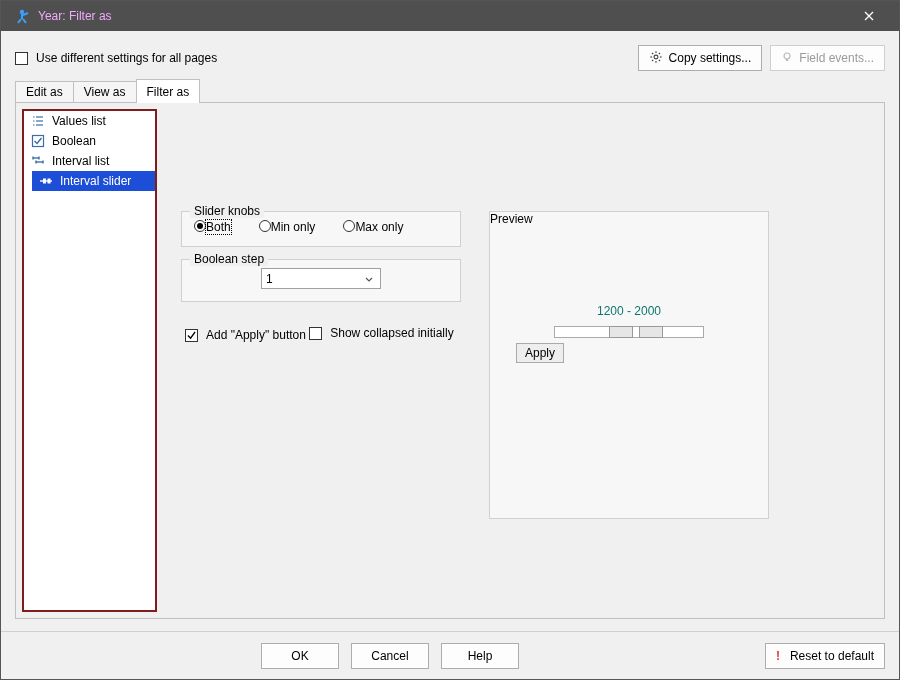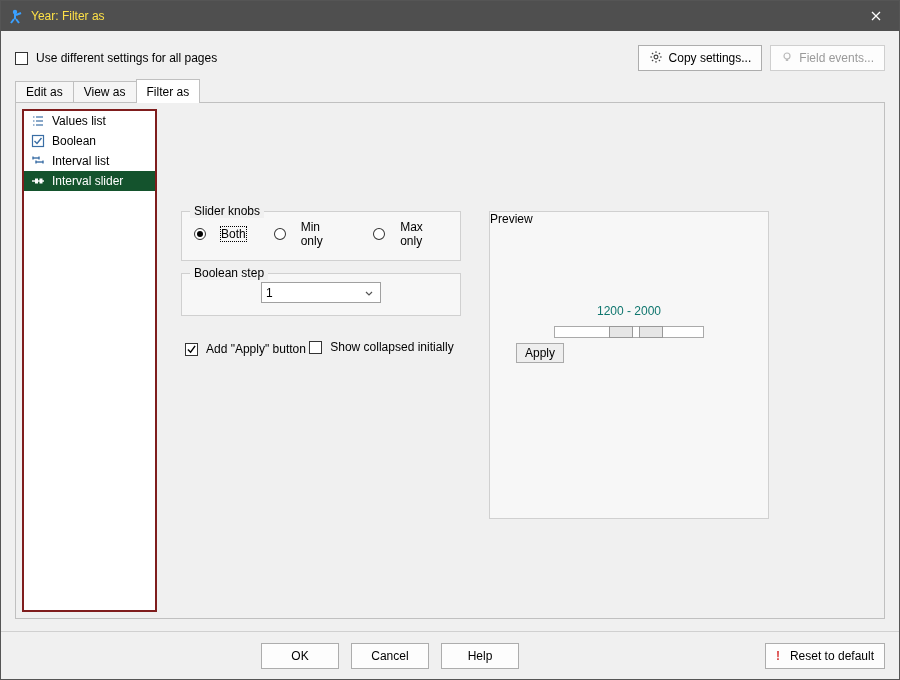--- a/index.html
+++ b/index.html
@@ -1,46 +1,46 @@
 <!DOCTYPE html>
 <html><head>
 <meta charset="utf-8">
 <style>
   * { box-sizing: border-box; }
   html, body { margin:0; padding:0; font-family: "Segoe UI", Tahoma, sans-serif; font-size:12px; color:#000; background:#fff; }
   .window { width:900px; height:680px; border:1px solid #555; display:flex; flex-direction:column; background:#f0f0f0; }
-  .titlebar { height:30px; background:#4f4f4f; color:#fde047; display:flex; align-items:center; padding:0 8px; }
+  .titlebar { height:30px; background:#4f4f4f; color:#f0abfc; display:flex; align-items:center; padding:0 15px; }
   .titlebar .appicon { width:16px; height:16px; margin-right:6px; display:flex; align-items:center; justify-content:center; }
   .titlebar .title { flex:1; font-size:12px; }
   .titlebar .close { width:30px; height:30px; display:flex; align-items:center; justify-content:center; cursor:default; }
   .toprow { display:flex; align-items:center; padding:14px 14px 0 14px; }
   .checkbox { display:inline-flex; align-items:flex-end; gap:8px; cursor:default; }
   .checkbox .box { width:13px; height:13px; border:1px solid #333; background:#fff; display:inline-flex; align-items:center; justify-content:center; }
   .checkbox .box.checked svg { display:block; }
   .checkbox .box svg { display:none; }
   .spacer { flex:1; }
   .btn { height:24px; padding:12px 10px; background:#fdfdfd; border:1px solid #adadad; display:inline-flex; align-items:center; gap:6px; cursor:default; font-size:12px; }
   .btn.disabled { color:#9a9a9a; border-color:#cfcfcf; }
   .tabsrow { padding:8px 14px 0 14px; }
   .tabs { display:flex; align-items:flex-end; position:relative; }
   .tab { padding:3px 10px 4px 10px; border:1px solid #c0c0c0; border-bottom:none; background:#f5f5f5; margin-right:-1px; cursor:default; position:relative; }
   .tab.active { background:#fff; z-index:2; padding-top:5px; }
   .tabs-underline { position:absolute; left:0; right:0; bottom:0; height:1px; background:#c0c0c0; z-index:1; }
   .tabpanel { margin:0 14px 12px 14px; flex:1; border:1px solid #c0c0c0; border-top:none; background:#f0f0f0; display:flex; position:relative; padding:6px; }
   .listpane { width:135px; background:#fff; border:2px solid #7f1d1d; overflow:hidden; }
   .listitem { display:flex; align-items:center; gap:6px; padding:2px 6px; height:20px; font-size:12px; cursor:default; }
   .listitem .licon { width:16px; height:16px; display:inline-flex; align-items:center; justify-content:center; }
-  .listitem.selected { background:#14532d; color:#fff; }
+  .listitem.selected { background:#1d4ed8; color:#fff;margin-left:8px; }
   .rightpane { flex:1; padding:12px 12px 12px 24px; display:flex; gap:28px; align-items:flex-start; }
   .leftcol { width:280px; }
   .grp { border:1px solid #d0d0d0; background:#f7f7f7; margin-bottom:12px; }
   .grp .legend { font-size:12px; color:#000; position:relative; top:-8px; left:8px; background:#f0f0f0; padding:0 4px; display:inline-block; }
   .grp .grpbody { padding:0 12px 12px 12px; margin-top:-6px; }
   .radios { display:flex; gap:28px; align-items:center; }
-  .radio { display:inline-flex; align-items:center; gap:15px; cursor:default; }
+  .radio { display:inline-flex; align-items:flex-start; gap:0; cursor:default; }
   .radio .dot { width:12px; height:12px; border:1px solid #333; border-radius:50%; background:#fff; display:inline-flex; align-items:center; justify-content:center; }
   .radio .dot .inner { width:6px; height:6px; border-radius:50%; background:#000; display:none; }
   .radio.checked .dot .inner { display:block; }
   .radio.focus .lbl { outline:1px dotted #000; outline-offset:0; }
   .select { width:120px; height:21px; border:1px solid #a0a0a0; background:#fff; display:flex; align-items:center; padding:0 4px; justify-content:space-between; margin:0 auto; }
   .select .chev { width:14px; text-align:center; color:#555; }
   .chklist .checkbox { margin:6px 0; }
   .previewgrp { border:1px solid #d0d0d0; background:#f7f7f7; width:280px; height:308px; }
   .previewbody { padding:40px 20px 10px 20px; display:flex; flex-direction:column; align-items:center; gap:8px; }
   .rangetext { font-size:12px; color:#0f766e; }

